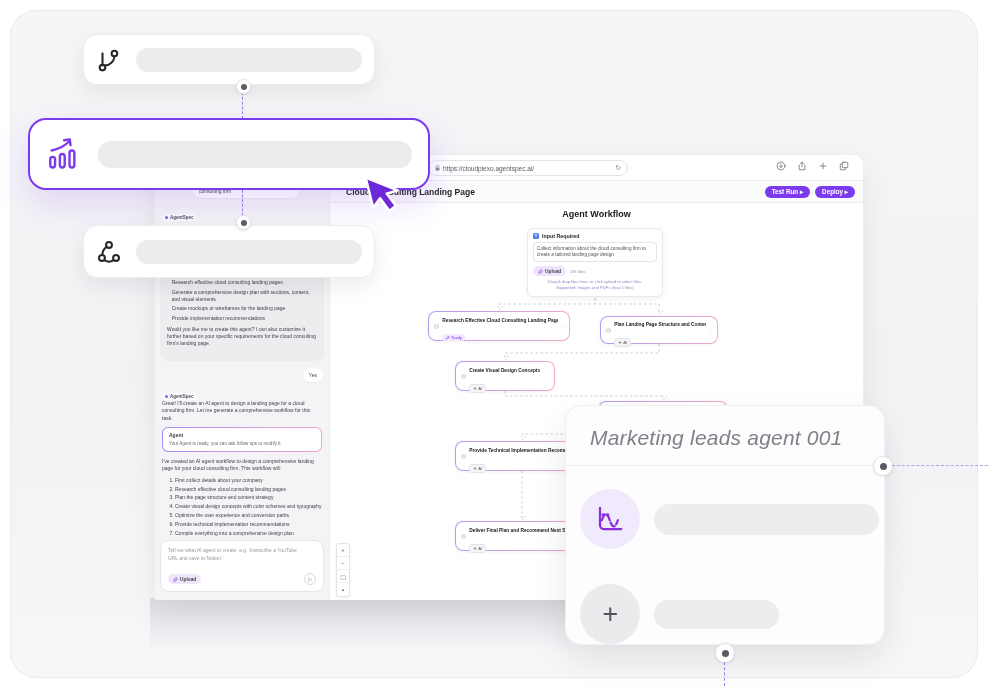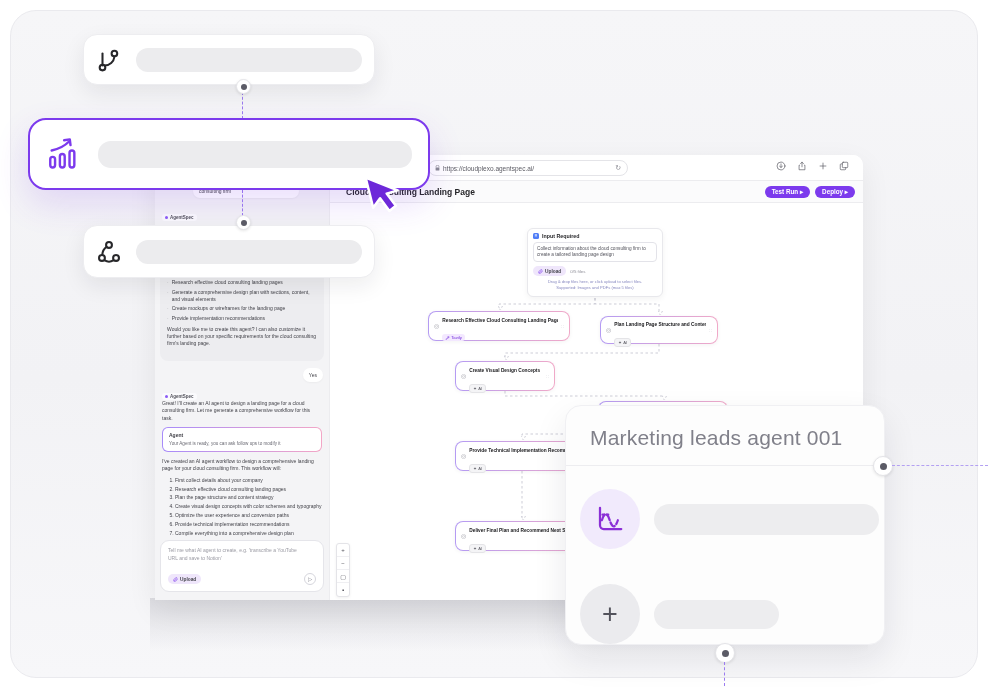--- a/index.html
+++ b/index.html
@@ -132,21 +132,21 @@
   .l1 { left:242px; top:92px; height:27px; }
   .l2 { left:242px; top:190px; height:26px; }
   .l4 { left:724px; top:662px; height:24px; z-index:46; }
   .hdash { position:absolute; height:0; border-top:1.5px dashed #b3a0f2; z-index:46; }
   .l3 { left:892px; top:465px; width:96px; }
 
   .cursor { position:absolute; left:366px; top:170px; z-index:48; transform:rotate(-14deg); }
 
   
   .mcard { position:absolute; left:565px; top:405px; width:320px; height:240px; background:#fdfdfd; border:1px solid #f0f0f3;
-    border-radius:16px; box-shadow:0 14px 34px rgba(20,20,40,.09); z-index:40; }
+    border-radius:16px; box-shadow:0 14px 34px rgba(20,20,40,.09); z-index:40;font-style:italic; }
   .mcard .mtitle { padding:20px 24px 15px 24px; font-size:21px; color:#80808a; letter-spacing:.2px; }
   .mcard .mdivider { border-bottom:1px solid #ededf0; }
   .mrow { position:absolute; left:14px; display:flex; align-items:center; gap:14px; }
   .mrow1 { top:83px; }
   .mrow2 { top:178px; }
   .mavatar { width:60px; height:60px; border-radius:50%; display:flex; align-items:center; justify-content:center; }
   .mavatar.purple { background:#f1eafc; }
   .mavatar.gray { background:#ebebee; color:#52525b; font-size:27px; font-weight:300; }
   .mavatar svg { width:30px; height:30px; stroke:#8b2fd6; fill:none; stroke-width:1.8; stroke-linecap:round; stroke-linejoin:round; }
   .mpill { background:#ededef; border-radius:16px; }
@@ -275,20 +275,21 @@
                 </marker>
               </defs>
             <path d="M265,95 V101 H169 V105" marker-end="url(#arr)"></path>
             <path d="M265,95 V101 H329 V110" marker-end="url(#arr)"></path>
             <path d="M329,141 V150 H175 V155" marker-end="url(#arr)"></path>
             <path d="M175,188 V193 H333 V195" marker-end="url(#arr)"></path>
             <path d="M333,226 V231 H192 V235" marker-end="url(#arr)"></path>
             <path d="M192,268 V315" marker-end="url(#arr)"></path>
           </svg>
 
+          <div class="wf-title">Agent Workflow</div>
 
           <div class="input-node">
             <div class="in-hdr">
               <span class="in-ic">≡</span>
               <span>Input Required</span>
             </div>
             <div class="in-desc">Collect information about the cloud consulting firm to create a tailored landing page design</div>
             <div class="in-up">
               <span class="pill-upload">
                 <svg viewBox="0 0 24 24">

